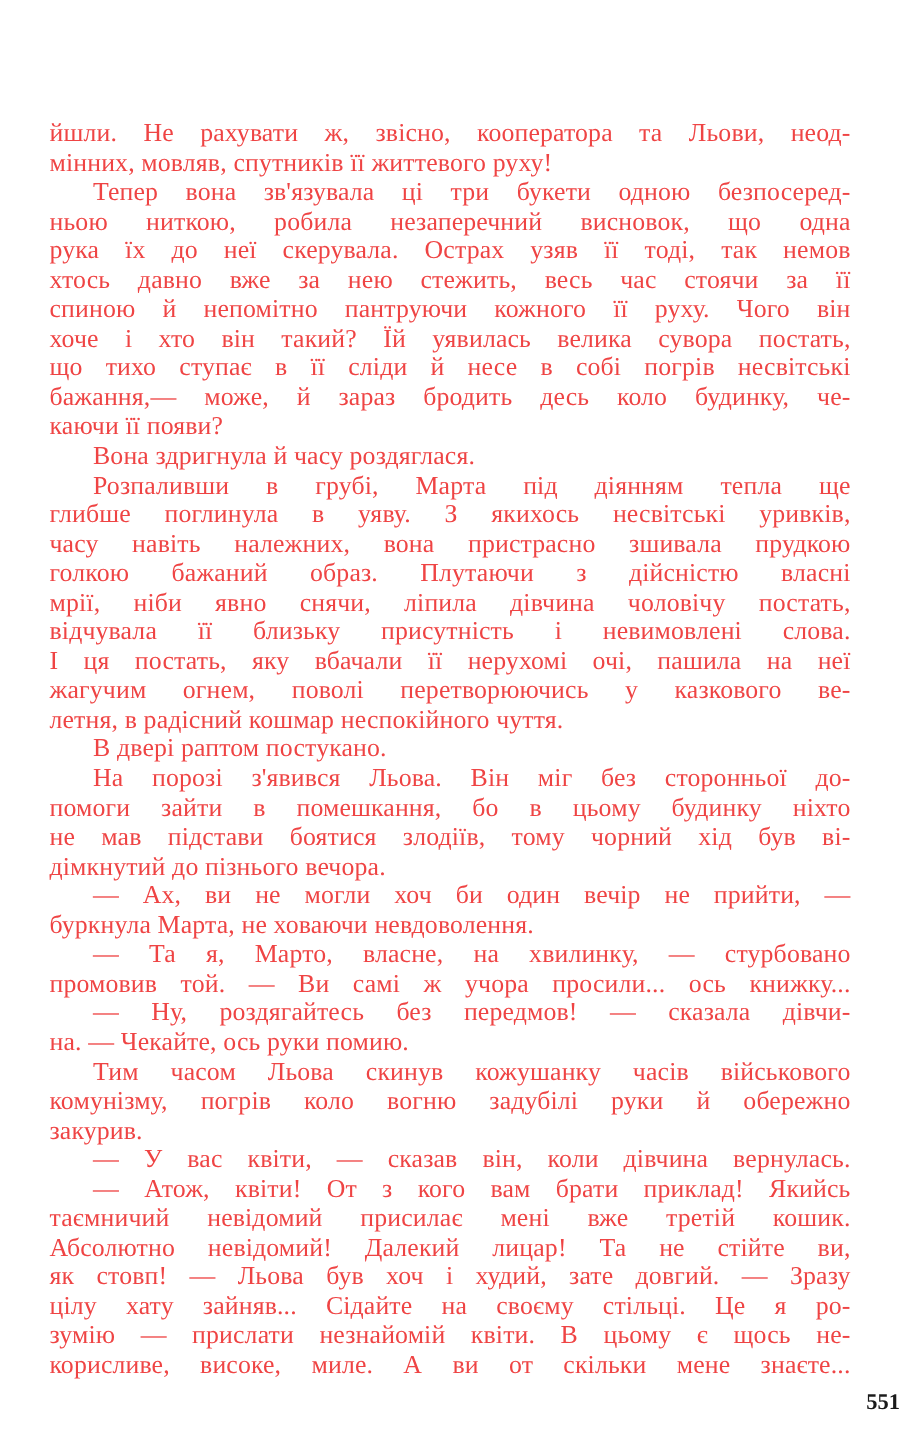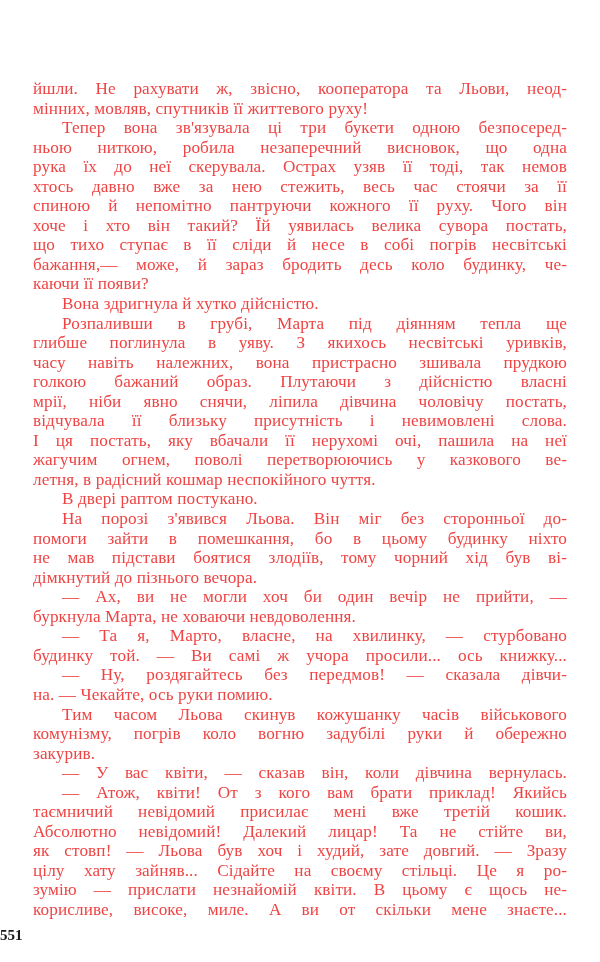--- a/index.html
+++ b/index.html
@@ -9,59 +9,59 @@
     font-family: "Liberation Serif", "DejaVu Serif", serif;
     font-size: 17.2px; color: #ef4444; margin-top: 45px;
   }
   .line {
     height: 19.55px; line-height: 19.55px; white-space: nowrap;
     text-align: justify; text-align-last: justify; letter-spacing: 0.1px;
   }
   .line.indent { padding-left: 29px; }
   .line.short { text-align-last: left; }
   .pagenum {
-    position: absolute; left: 0; width: 600px; top: 927px; text-align: left;
+    position: absolute; left: 0; width: 600px; top: 927px; text-align: right;
     font-family: "Liberation Serif", "DejaVu Serif", serif;
     font-size: 15px; font-weight: bold; color: #1a1a1a;
   }
 </style>
 </head>
 <body>
 
 <div class="page" id="page-text">
     <div class="line">йшли. Не рахувати ж, звісно, кооператора та Льови, неод-</div>
     <div class="line short">мінних, мовляв, спутників її життевого руху!</div>
     <div class="line indent">Тепер вона зв'язувала ці три букети одною безпосеред-</div>
     <div class="line">ньою ниткою, робила незаперечний висновок, що одна</div>
     <div class="line">рука їх до неї скерувала. Острах узяв її тоді, так немов</div>
     <div class="line">хтось давно вже за нею стежить, весь час стоячи за її</div>
     <div class="line">спиною й непомітно пантруючи кожного її руху. Чого він</div>
     <div class="line">хоче і хто він такий? Їй уявилась велика сувора постать,</div>
     <div class="line">що тихо ступає в її сліди й несе в собі погрів несвітські</div>
     <div class="line">бажання,— може, й зараз бродить десь коло будинку, че-</div>
     <div class="line short">каючи її появи?</div>
-    <div class="line indent short">Вона здригнула й хутко дійсністю.</div>
+    <div class="line indent short">Вона здригнула й часу роздяглася.</div>
     <div class="line indent">Розпаливши в грубі, Марта під діянням тепла ще</div>
     <div class="line">глибше поглинула в уяву. З якихось несвітські уривків,</div>
     <div class="line">часу навіть належних, вона пристрасно зшивала прудкою</div>
     <div class="line">голкою бажаний образ. Плутаючи з дійсністю власні</div>
     <div class="line">мрії, ніби явно снячи, ліпила дівчина чоловічу постать,</div>
     <div class="line">відчувала її близьку присутність і невимовлені слова.</div>
     <div class="line">І ця постать, яку вбачали її нерухомі очі, пашила на неї</div>
     <div class="line">жагучим огнем, поволі перетворюючись у казкового ве-</div>
     <div class="line short">летня, в радісний кошмар неспокійного чуття.</div>
     <div class="line indent short">В двері раптом постукано.</div>
     <div class="line indent">На порозі з'явився Льова. Він міг без сторонньої до-</div>
     <div class="line">помоги зайти в помешкання, бо в цьому будинку ніхто</div>
     <div class="line">не мав підстави боятися злодіїв, тому чорний хід був ві-</div>
     <div class="line short">дімкнутий до пізнього вечора.</div>
     <div class="line indent">— Ах, ви не могли хоч би один вечір не прийти, —</div>
     <div class="line short">буркнула Марта, не ховаючи невдоволення.</div>
     <div class="line indent">— Та я, Марто, власне, на хвилинку, — стурбовано</div>
-    <div class="line">будинку той. — Ви самі ж учора просили... ось книжку...</div>
+    <div class="line">промовив той. — Ви самі ж учора просили... ось книжку...</div>
     <div class="line indent">— Ну, роздягайтесь без передмов! — сказала дівчи-</div>
     <div class="line short">на. — Чекайте, ось руки помию.</div>
     <div class="line indent">Тим часом Льова скинув кожушанку часів військового</div>
     <div class="line">комунізму, погрів коло вогню задубілі руки й обережно</div>
     <div class="line short">закурив.</div>
     <div class="line indent">— У вас квіти, — сказав він, коли дівчина вернулась.</div>
     <div class="line indent">— Атож, квіти! От з кого вам брати приклад! Якийсь</div>
     <div class="line">таємничий невідомий присилає мені вже третій кошик.</div>
     <div class="line">Абсолютно невідомий! Далекий лицар! Та не стійте ви,</div>
     <div class="line">як стовп! — Льова був хоч і худий, зате довгий. — Зразу</div>

